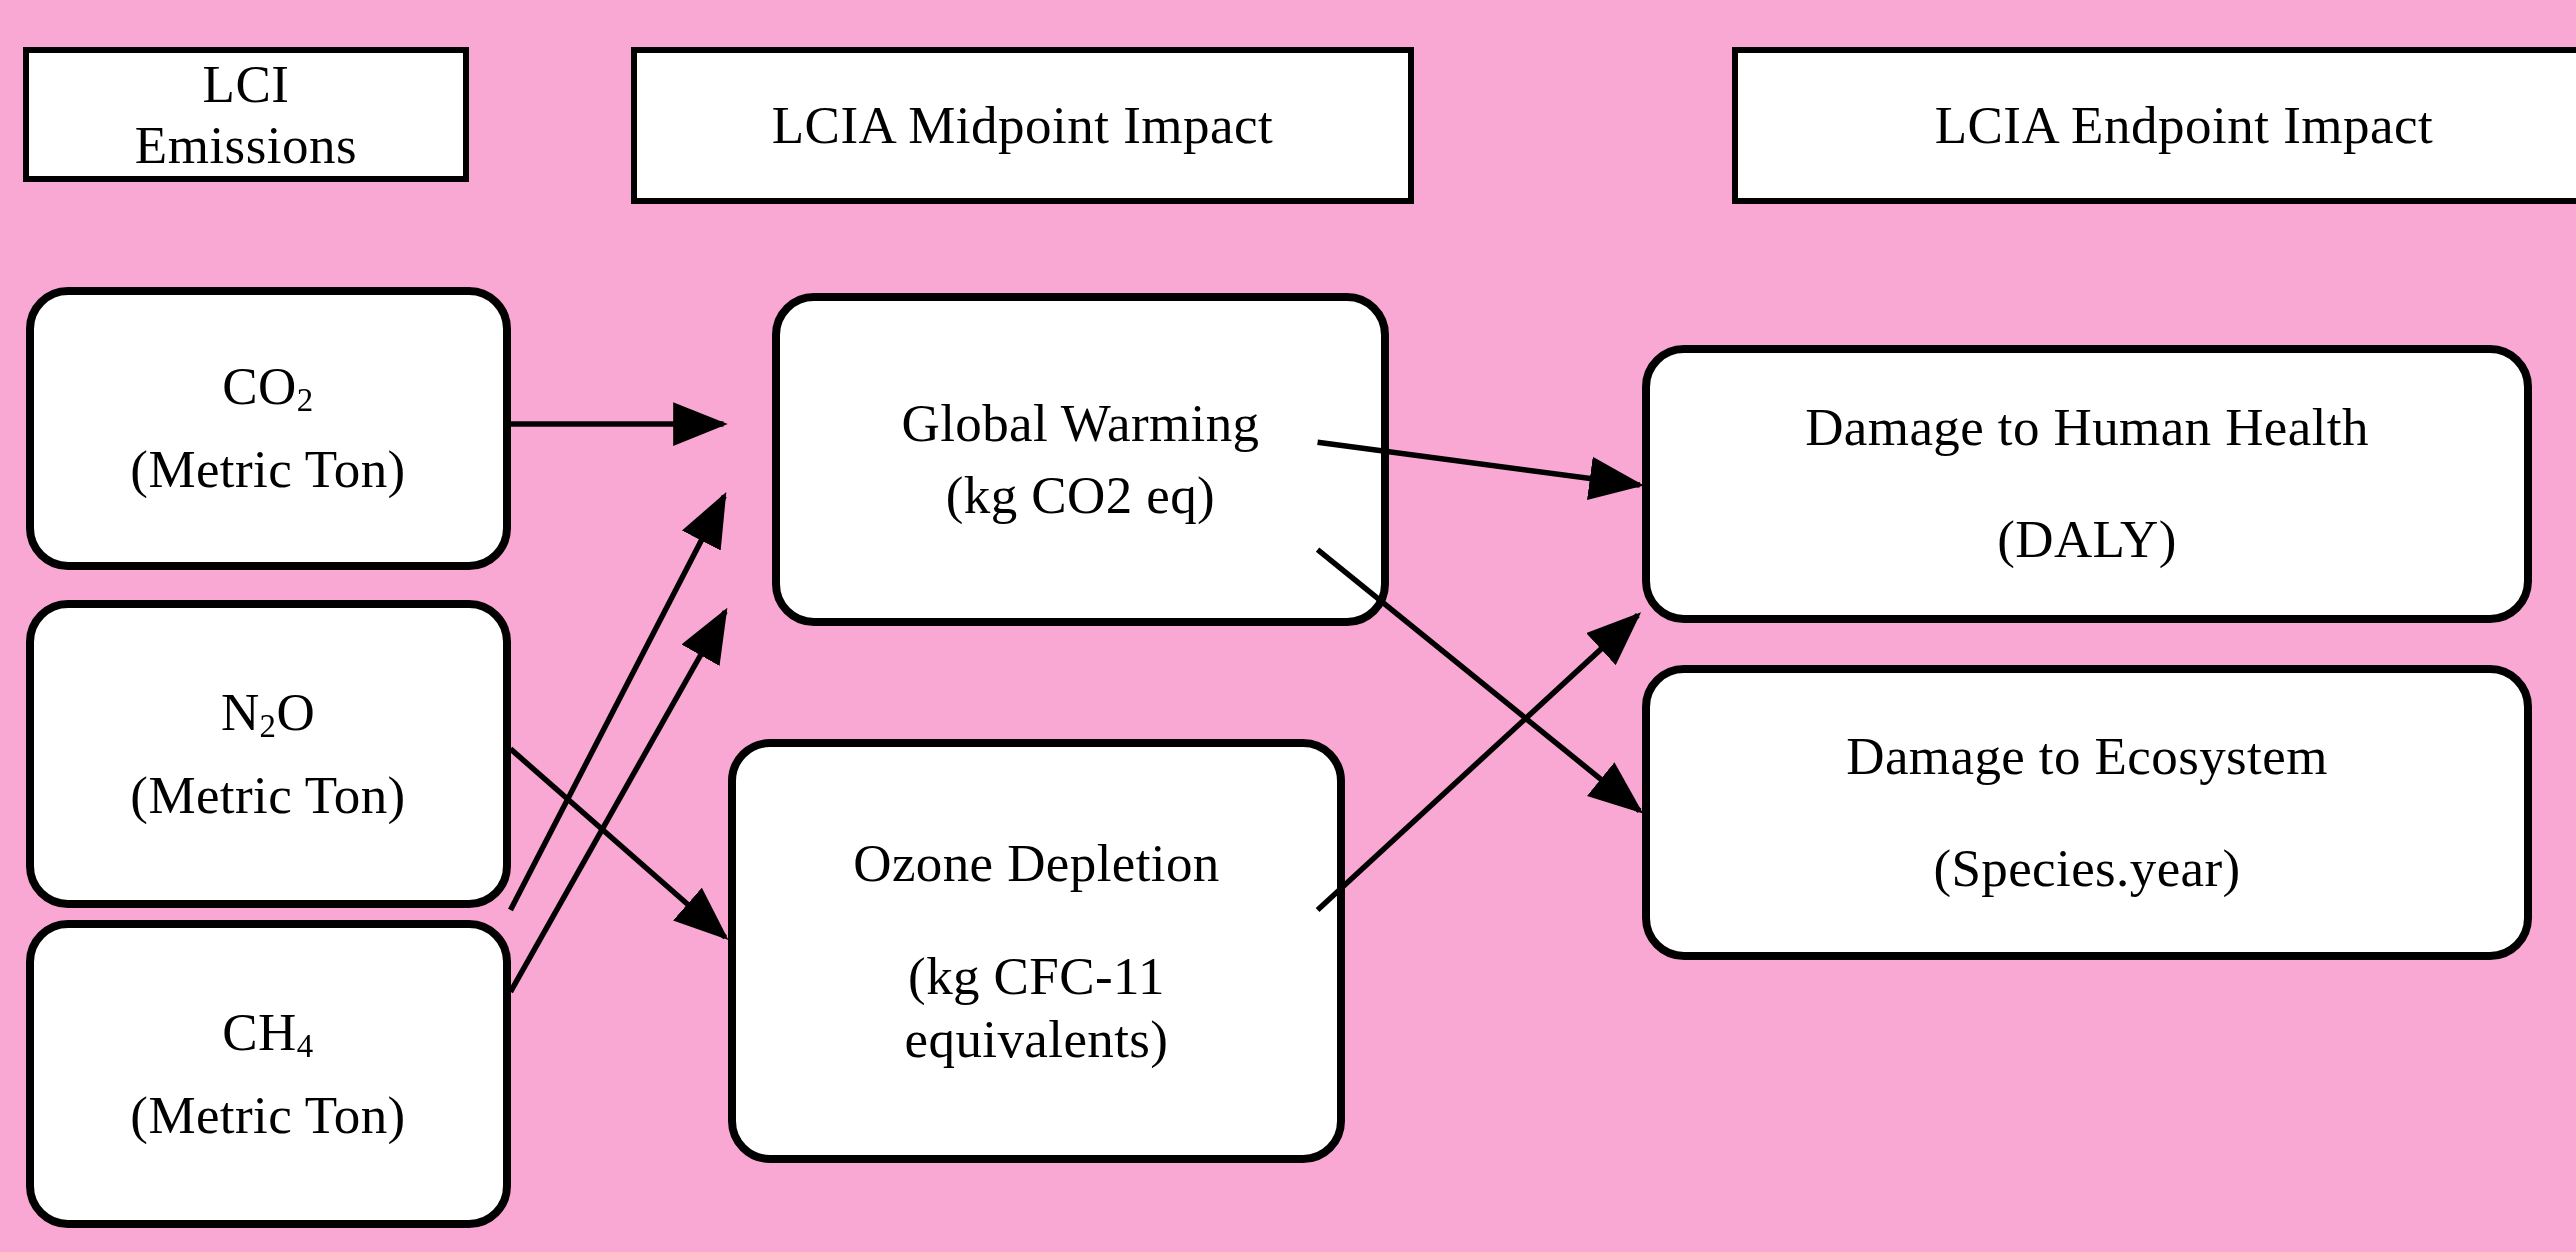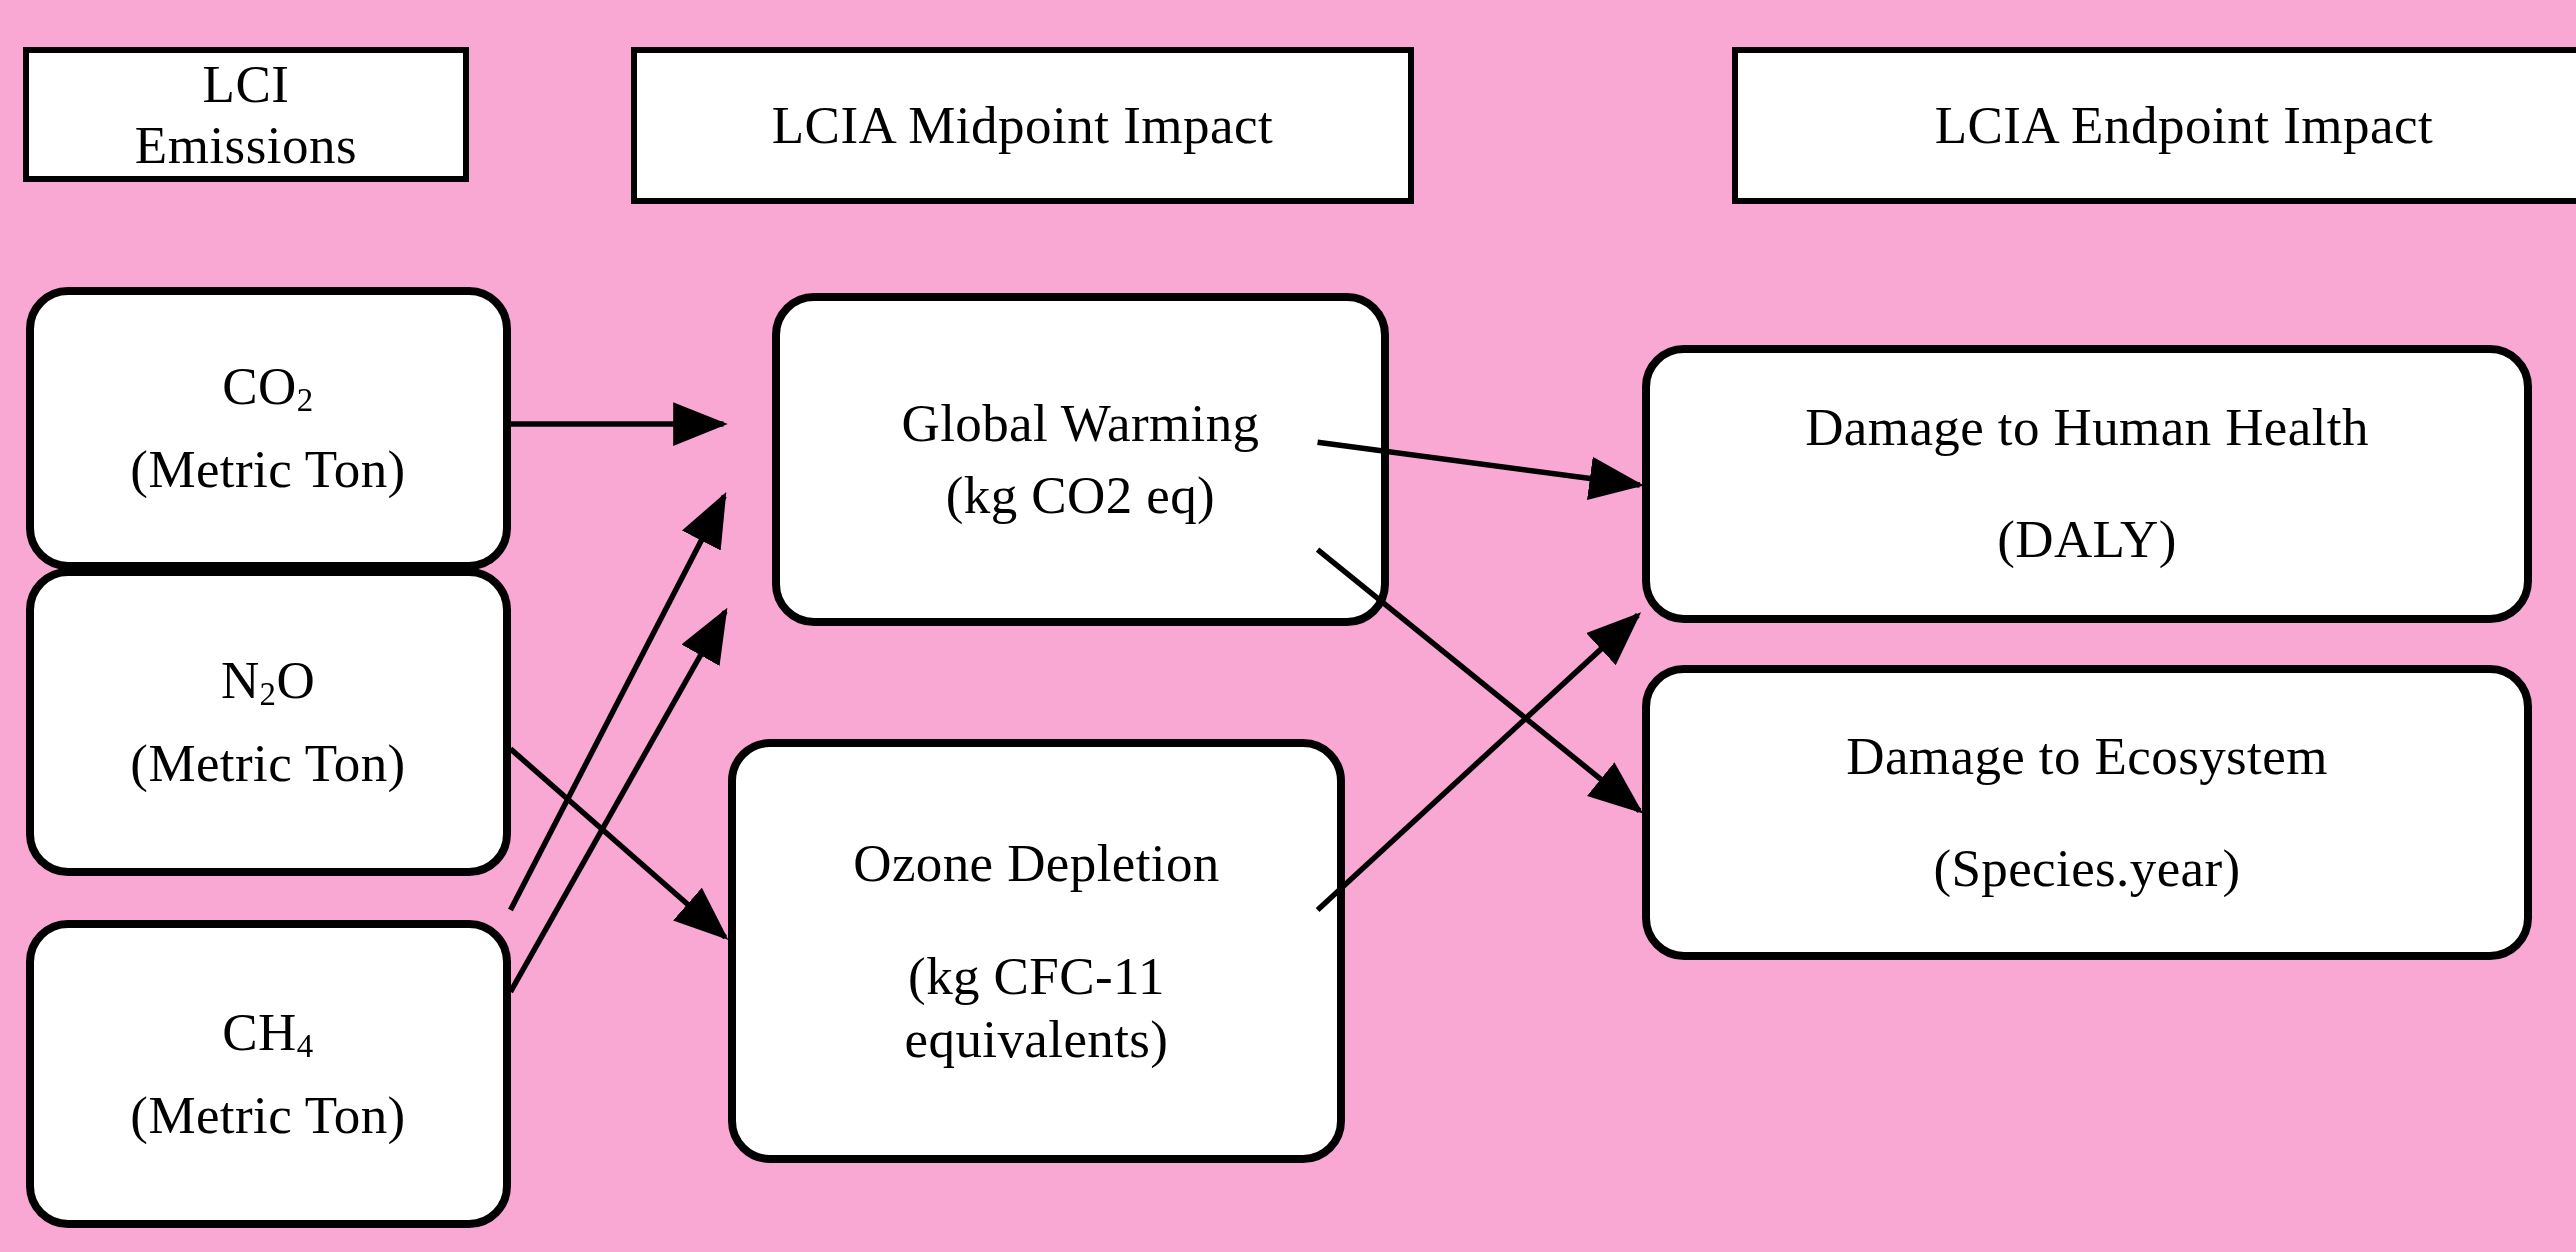--- a/index.html
+++ b/index.html
@@ -86,21 +86,21 @@
 
   <div class="header-box" style="left:1732px; top:47px; width:904px; height:157px;">
     <div class="label">LCIA Endpoint Impact</div>
   </div>
 
   <div class="node-box two-line" style="left:25.5px; top:287px; width:485px; height:283px;">
     <div class="line"><span>CO</span><sub>2</sub></div>
     <div class="line">(Metric Ton)</div>
   </div>
 
-  <div class="node-box two-line" style="left:25.5px; top:568px; width:485px; height:308px;">
+  <div class="node-box two-line" style="left:25.5px; top:600px; width:485px; height:308px;">
     <div class="line"><span>N</span><sub>2</sub><span>O</span></div>
     <div class="line">(Metric Ton)</div>
   </div>
 
   <div class="node-box two-line" style="left:25.5px; top:920px; width:485px; height:308px;">
     <div class="line"><span>CH</span><sub>4</sub></div>
     <div class="line">(Metric Ton)</div>
   </div>
 
   <div class="node-box two-line gw" style="left:772px; top:293px; width:617px; height:333px;">

